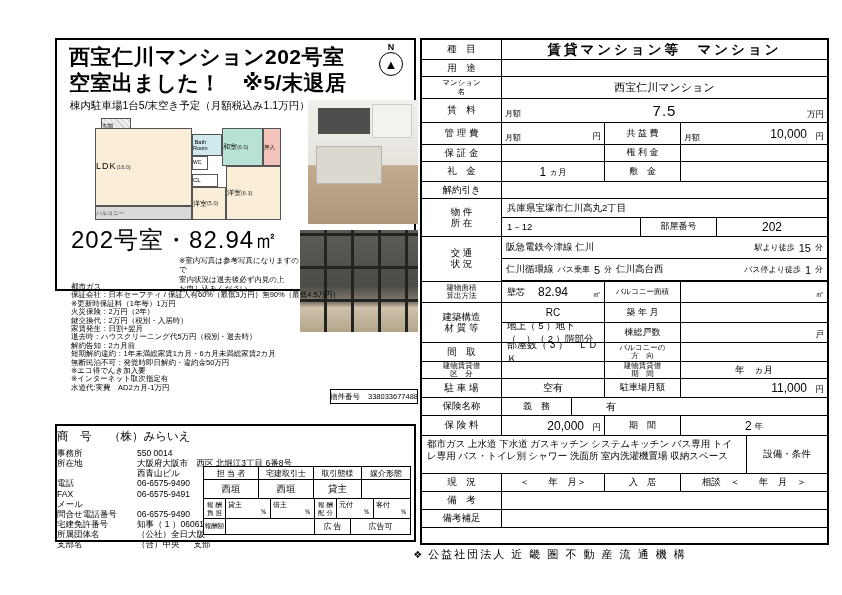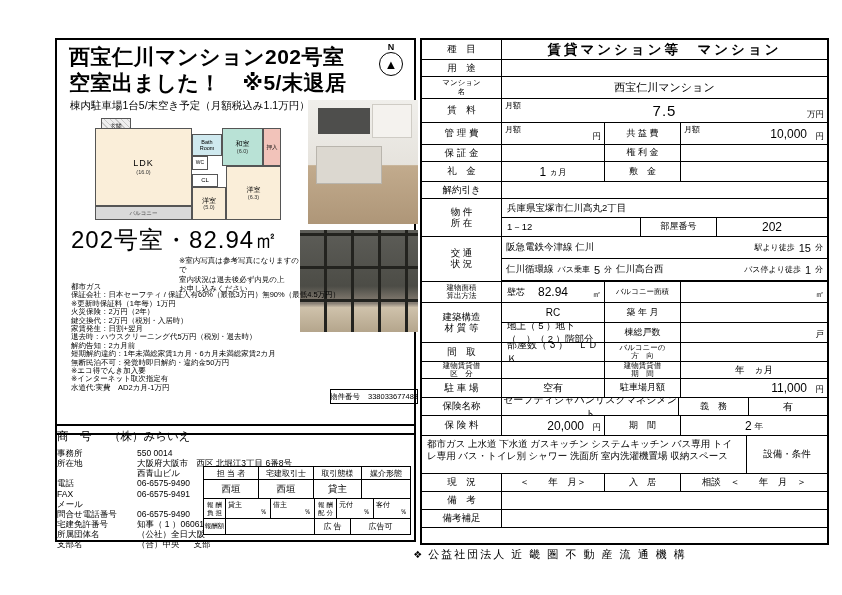--- a/index.html
+++ b/index.html
@@ -1,29 +1,29 @@
 <!DOCTYPE html>
 <html><head>
 <meta charset="utf-8">
 <style>
   *{box-sizing:border-box;margin:0;padding:0}
   html,body{width:842px;height:595px;background:#fff;font-family:"Liberation Sans","DejaVu Sans",sans-serif;color:#000}
   .page{position:absolute;inset:0;overflow:hidden}
 
   
-  .flyer{position:absolute;left:55px;top:38px;width:361px;height:397px;border:2.5px solid #000}
+  .flyer{position:absolute;left:55px;top:38px;width:361px;height:253px;border:2.5px solid #000}
   .f-title{position:absolute;left:12px;top:4px;font-size:21px;font-weight:bold;line-height:1.22;letter-spacing:.5px}
   .f-sub{position:absolute;left:13px;top:59px;font-size:10.5px}
   .compass{position:absolute;right:8px;top:3px;width:30px;text-align:center}
   .compass-n{font-size:9px;font-weight:bold;line-height:9px}
   .compass-circle{width:24px;height:24px;border:1.5px solid #000;border-radius:50%;margin:0 auto;display:flex;align-items:center;justify-content:center}
   .compass-arrow{font-size:13px;line-height:1}
 
   .fplan{position:absolute;left:38px;top:78px;width:186px;height:102px}
-  .room{position:absolute;border:1.2px solid #555;display:flex;flex-direction:column;align-items:center;justify-content:center;text-align:center;white-space:pre-line;line-height:1.1;overflow:hidden}
+  .room{position:absolute;border:1.2px solid #555;display:flex;flex-direction:row;align-items:center;text-align:center;white-space:pre-line;line-height:1.1;overflow:hidden}
   .rname{font-size:7px}.rsize{font-size:5.5px;color:#333}
   .r-genkan{left:6px;top:0;width:30px;height:16px;background:repeating-linear-gradient(45deg,#eee 0 3px,#c8c8c8 3px 4px);font-size:5.5px}
   .r-ldk{left:0;top:10px;width:97px;height:78px;background:#faeed9}
   .r-ldk .rname{font-size:9px;letter-spacing:1px}
   .r-balcony{left:0;top:88px;width:97px;height:14px;background:#d9d9d9;font-size:5.5px;color:#444}
   .r-bath{left:97px;top:16px;width:30px;height:22px;background:#cfe9ef;font-size:5.5px}
   .r-wc{left:97px;top:38px;width:16px;height:14px;background:#fff;font-size:5px}
   .r-cl{left:97px;top:56px;width:26px;height:13px;background:#fff;font-size:6px}
   .r-yo1{left:97px;top:69px;width:34px;height:33px;background:#faeed9}
   .r-washitsu{left:127px;top:10px;width:41px;height:38px;background:#b9e2d6}
@@ -80,21 +80,21 @@
   .lab2-sm{font-size:7.5px}
   .fill{flex:1}
   .w146{flex:0 0 146px}
   .w110{flex:0 0 110px}
   .w70{flex:0 0 70px}
   .w78{flex:0 0 78px}
   .center{justify-content:center;text-align:center}
   .pad{padding:0 5px}
   .ttl{font-size:13.5px;font-weight:bold;letter-spacing:3px}
   .mid{font-size:11px}
-  .sub{position:absolute;left:3px;top:1px;font-size:8px}
+  .sub{position:absolute;left:3px;top:9px;font-size:8px}
   .lft{position:absolute;left:5px;font-size:9px}
   .unit{position:absolute;right:3px;bottom:1px;font-size:8.5px}
   .bignum{font-size:15px;letter-spacing:1px}
   .mnum{font-size:12px}
   .smallunit{font-size:8.5px;margin-left:3px;align-self:flex-end;padding-bottom:2px}
   .rnum{margin-left:auto;padding-right:20px;font-size:12px}
   .cnum{font-size:12px}
   .colcell{display:flex;flex-direction:column;flex:1;min-width:0}
   .srow{display:flex;flex:1;min-height:0}
   .bb{border-bottom:1px solid #000}
@@ -445,21 +445,20 @@
       <div class="c fill center">空有</div>
       <div class="c lab2">駐車場月額</div>
       <div class="c w146">
         <span class="rnum">11,000</span>
         <span class="unit">円</span>
       </div>
     </div>
 
     <div class="rr h18">
       <div class="c lab">保険名称</div>
-      <div class="c fill center">セーフティジャパンリスクマネジメント</div>
       <div class="c w70 lab2">義　務</div>
       <div class="c w78 center">有</div>
     </div>
 
     <div class="rr h20">
       <div class="c lab">保 険 料</div>
       <div class="c fill">
         <span class="rnum">20,000</span>
         <span class="unit">円</span>
       </div>

